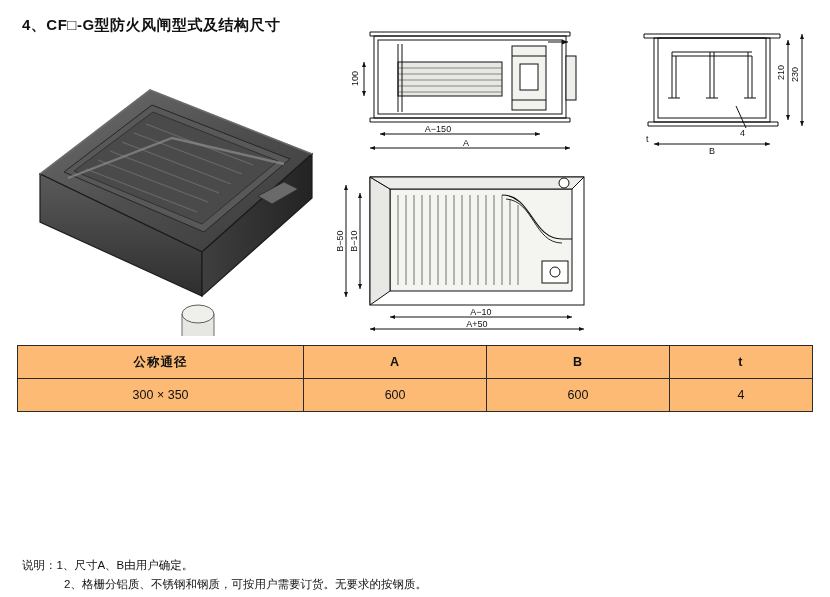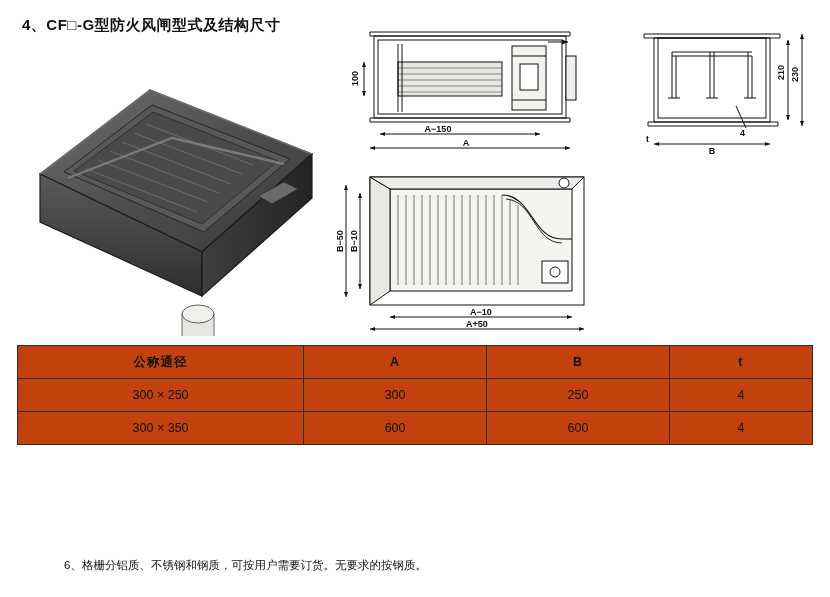--- a/index.html
+++ b/index.html
@@ -39,40 +39,39 @@
     left: 22px;
     top: 46px;
     width: 300px;
     height: 290px;
   }
   .photo-svg { display:block; }
 
   
   .draw {
     position: absolute;
-    font-weight: bold;
   }
   .draw svg { display: block; }
   .lbl {
     font-family: "Liberation Sans", sans-serif;
     font-size: 9px;
     fill: #111;
   }
 
   
   .table-wrap {
     position: absolute;
     left: 17px;
     top: 345px;
     width: 796px;
   }
   table.spec {
     width: 100%;
     border-collapse: collapse;
-    background: #c2410c;
+    background: #fdba74;
     font-size: 12.5px;
   }
   table.spec td, table.spec th {
     border: 1px solid #2b2b2b;
     text-align: center;
     padding: 6px 2px;
     font-weight: normal;
     color: #111;
     height: 20px;
   }
@@ -332,32 +331,27 @@
       <thead>
         <tr>
           <td>公称通径</td>
           <td>A</td>
           <td>B</td>
           <td>t</td>
         </tr>
       </thead>
       <tbody>
         <tr>
-          <td>300 × 250</td>
-          <td>300</td>
-          <td>250</td>
-          <td>4</td>
-        </tr>
-        <tr>
           <td>300 × 350</td>
           <td>600</td>
           <td>600</td>
           <td>4</td>
         </tr>
       </tbody>
     </table>
   </div>
 
   <div class="notes">
-    <div style="padding-left:42px;">6、格栅分铝质、不锈钢和钢质，可按用户需要订货。无要求的按钢质。</div>
+    <div>说明：1、尺寸A、B由用户确定。</div>
+    <div style="padding-left:42px;">2、格栅分铝质、不锈钢和钢质，可按用户需要订货。无要求的按钢质。</div>
   </div>
 
 </div>
 
 </body></html>

